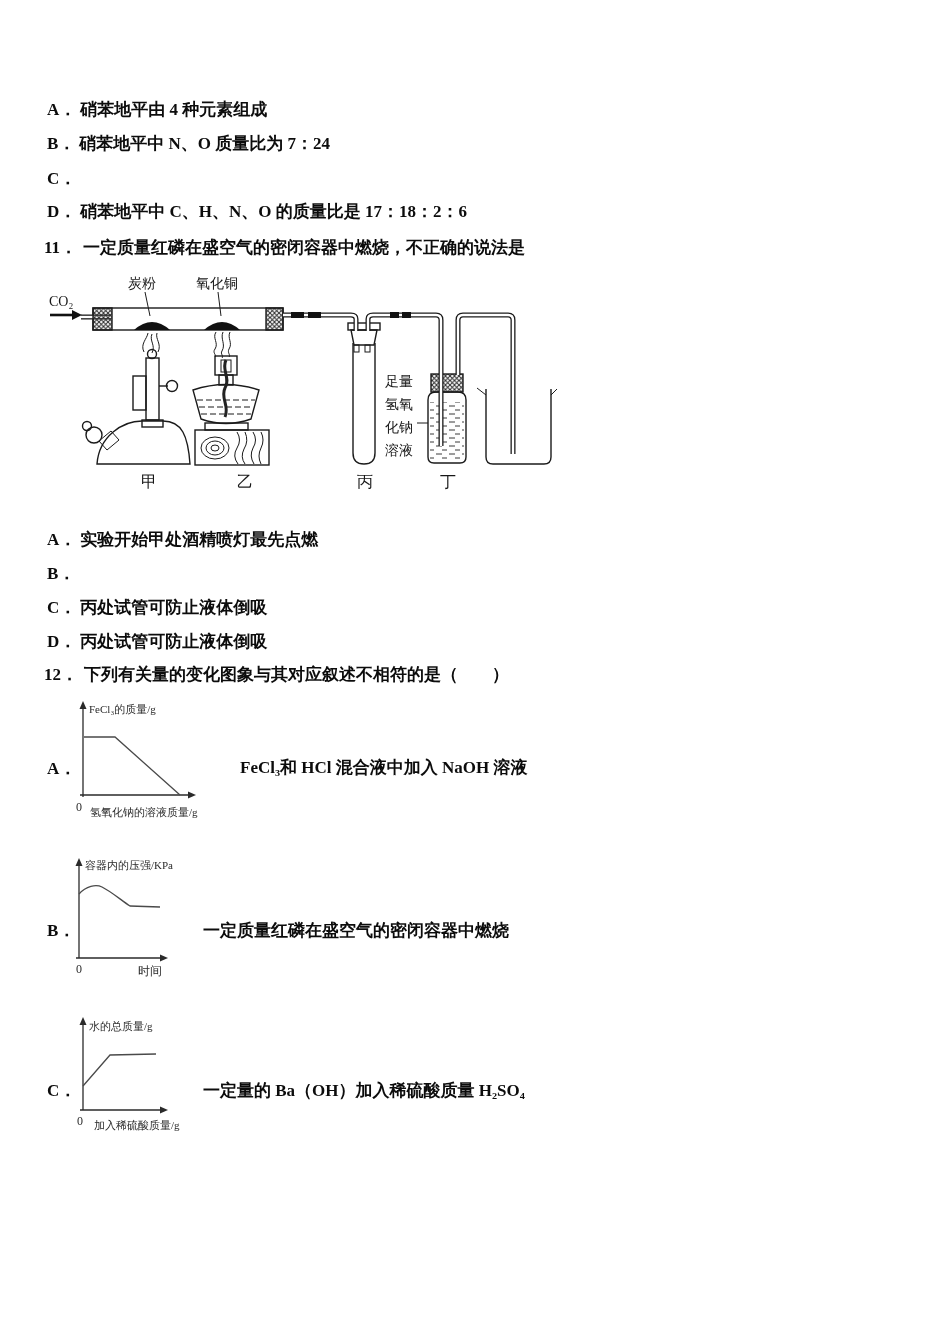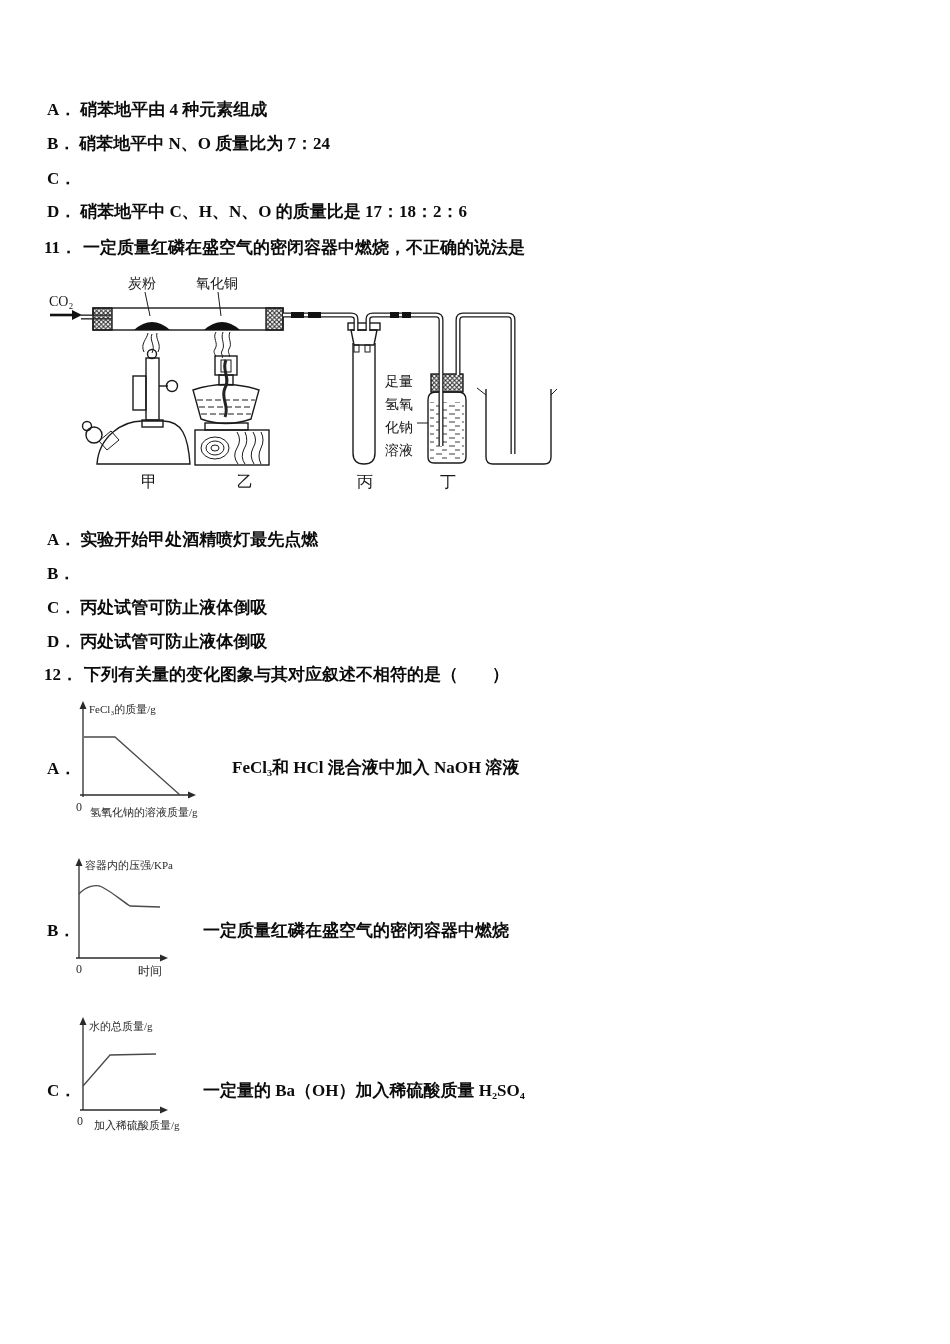--- a/index.html
+++ b/index.html
@@ -194,21 +194,21 @@
     <g>
       <line class="axis" x1="5" y1="95" x2="115" y2="95"></line>
       <polygon class="arrowhead" points="121,95 113,91.5 113,98.5"></polygon>
     </g>
     <polyline class="curve" points="9,37 40,37 105,95"></polyline>
     <text class="axis-label" x="14" y="13">FeCl₃的质量/g</text>
     <text class="axis-label-md" x="1" y="111">0</text>
     <text class="axis-label" x="15" y="116">氢氧化钠的溶液质量/g</text>
   </svg>
   <div class="chart-letter" style="top:757px">A．</div>
-  <div class="chart-caption" style="left:232px;top:756px">FeCl₃和 HCl 混合液中加入 NaOH 溶液</div>
+  <div class="chart-caption" style="left:240px;top:756px">FeCl₃和 HCl 混合液中加入 NaOH 溶液</div>
 
   <svg style="left:70px;top:856px" width="155" height="130" viewBox="0 0 155 130">
     <g>
       <line class="axis" x1="9" y1="102" x2="9" y2="8"></line>
       <polygon class="arrowhead" points="9,2 5.5,10 12.5,10"></polygon>
     </g>
     <g>
       <line class="axis" x1="6" y1="102" x2="92" y2="102"></line>
       <polygon class="arrowhead" points="98,102 90,98.5 90,105.5"></polygon>
     </g>

